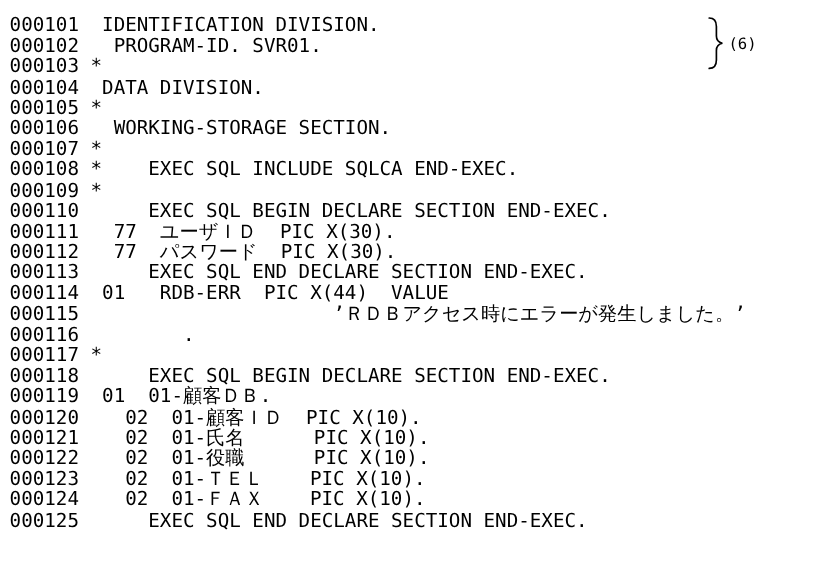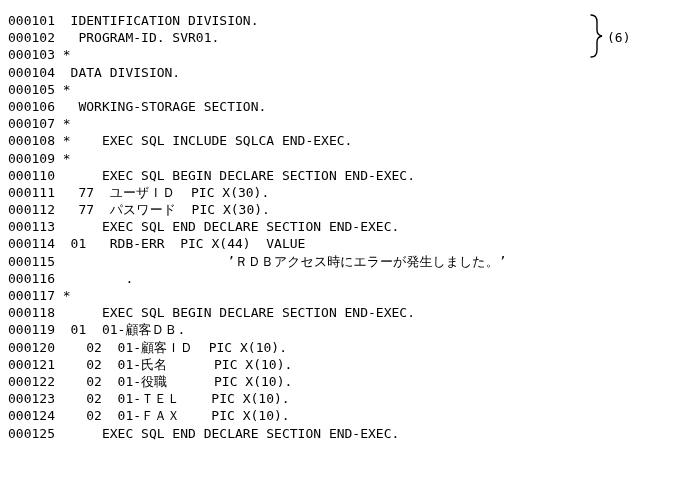--- a/index.html
+++ b/index.html
@@ -17,21 +17,21 @@
     position: absolute;
     inset: 0;
     background: #ffffff;
   }
   pre.listing {
     position: absolute;
     left: 8px;
     top: 12px;
     margin: 0;
     font-family: "DejaVu Sans Mono", monospace;
-    font-size: 13px;
+    font-size: 16px;
     line-height: 17.2px;
     color: #000000;
     white-space: pre;
   }
   pre.listing .line {
     height: 17.2px;
   }
   .brace-wrap {
     position: absolute;
     left: 588px;

